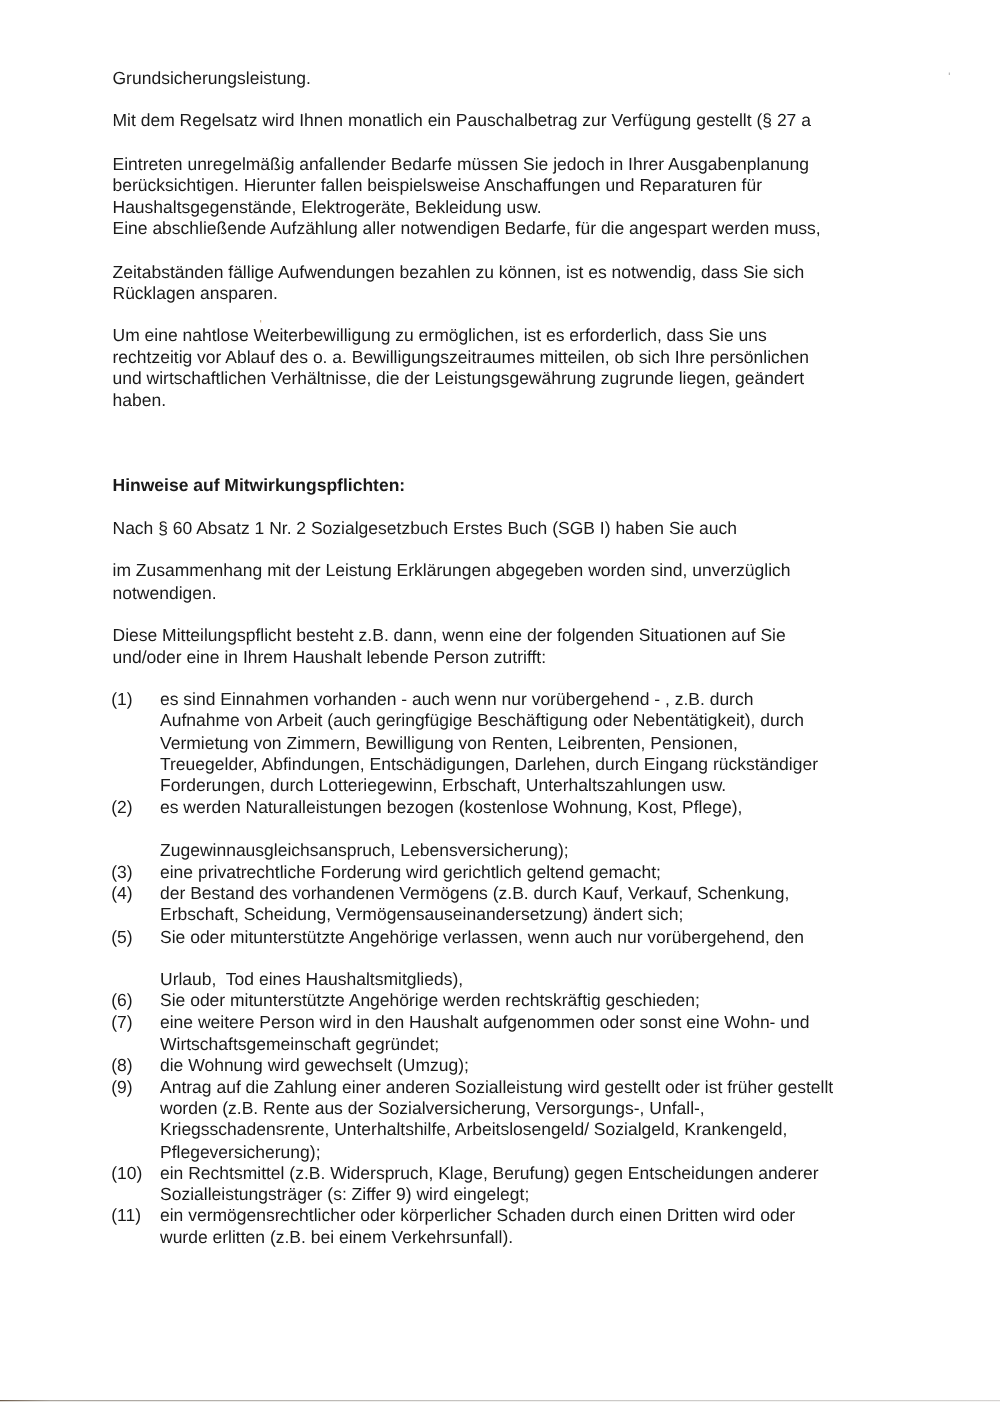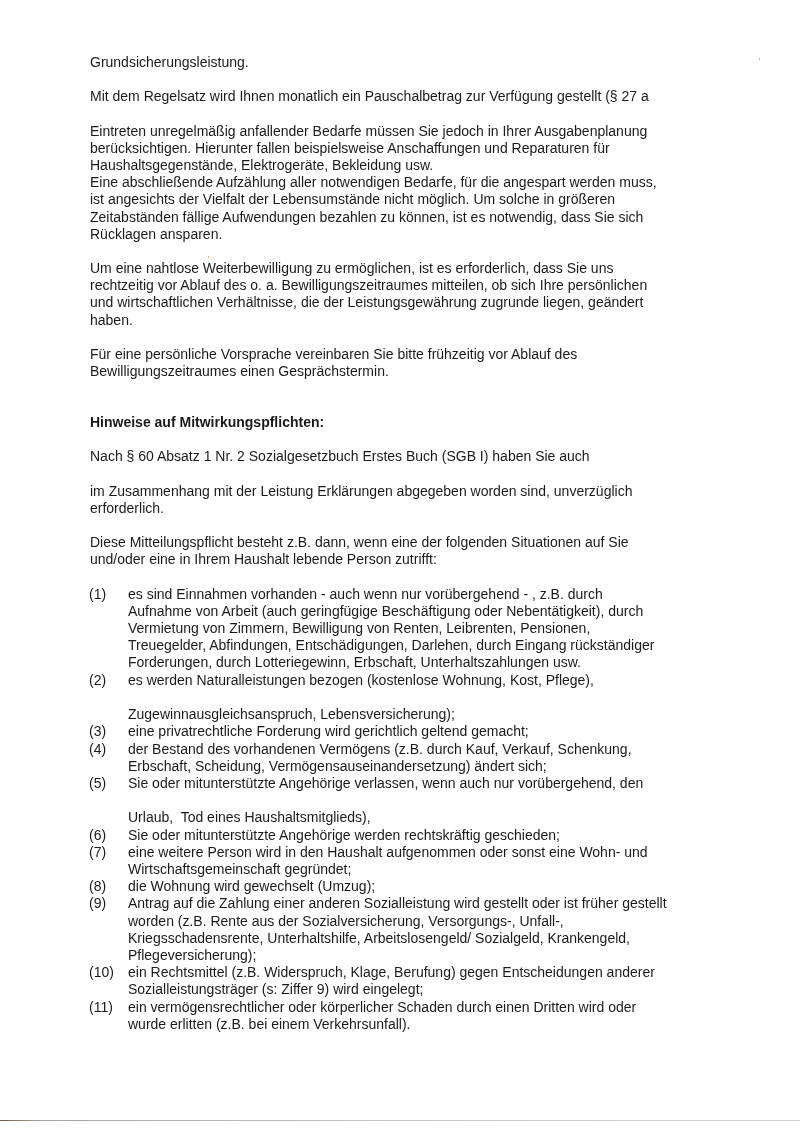--- a/index.html
+++ b/index.html
@@ -29,48 +29,44 @@
   <p>Grundsicherungsleistung.</p>
   <div class="gap1"></div>
 
   <p>
     <span>Mit dem Regelsatz wird Ihnen monatlich ein Pauschalbetrag zur Verfügung gestellt (§ 27 a</span><br>
     <br>
     <span>Eintreten unregelmäßig anfallender Bedarfe müssen Sie jedoch in Ihrer Ausgabenplanung</span><br>
     <span>berücksichtigen. Hierunter fallen beispielsweise Anschaffungen und Reparaturen für</span><br>
     <span>Haushaltsgegenstände, Elektrogeräte, Bekleidung usw.</span><br>
     <span>Eine abschließende Aufzählung aller notwendigen Bedarfe, für die angespart werden muss,</span><br>
-    <span>ist angesichts der Vielfalt der Lebensumstände nicht möglich. Um solche in größeren</span><br>
+    <br>
     <span>Zeitabständen fällige Aufwendungen bezahlen zu können, ist es notwendig, dass Sie sich</span><br>
     <span>Rücklagen ansparen.</span>
   </p>
   <div class="gap1"></div>
 
   <p>
     <span>Um eine nahtlose Weiterbewilligung zu ermöglichen, ist es erforderlich, dass Sie uns</span><br>
     <span>rechtzeitig vor Ablauf des o. a. Bewilligungszeitraumes mitteilen, ob sich Ihre persönlichen</span><br>
     <span>und wirtschaftlichen Verhältnisse, die der Leistungsgewährung zugrunde liegen, geändert</span><br>
     <span>haben.</span>
   </p>
   <div class="gap1"></div>
 
-  <p>
-    <span>Für eine persönliche Vorsprache vereinbaren Sie bitte frühzeitig vor Ablauf des</span><br>
-    <span>Bewilligungszeitraumes einen Gesprächstermin.</span>
-  </p>
   <div class="gap2"></div>
 
   <p class="heading">Hinweise auf Mitwirkungspflichten:</p>
   <div class="gap1"></div>
 
   <p>
     <span>Nach § 60 Absatz 1 Nr. 2 Sozialgesetzbuch Erstes Buch (SGB I) haben Sie auch</span><br>
     <br>
     <span>im Zusammenhang mit der Leistung Erklärungen abgegeben worden sind, unverzüglich</span><br>
-    <span>erforderlich.</span>
+    <span>notwendigen.</span>
   </p>
   <div class="gap1"></div>
 
   <p>
     <span>Diese Mitteilungspflicht besteht z.B. dann, wenn eine der folgenden Situationen auf Sie</span><br>
     <span>und/oder eine in Ihrem Haushalt lebende Person zutrifft:</span>
   </p>
   <div class="gap1"></div>
 
   <ul class="list">

